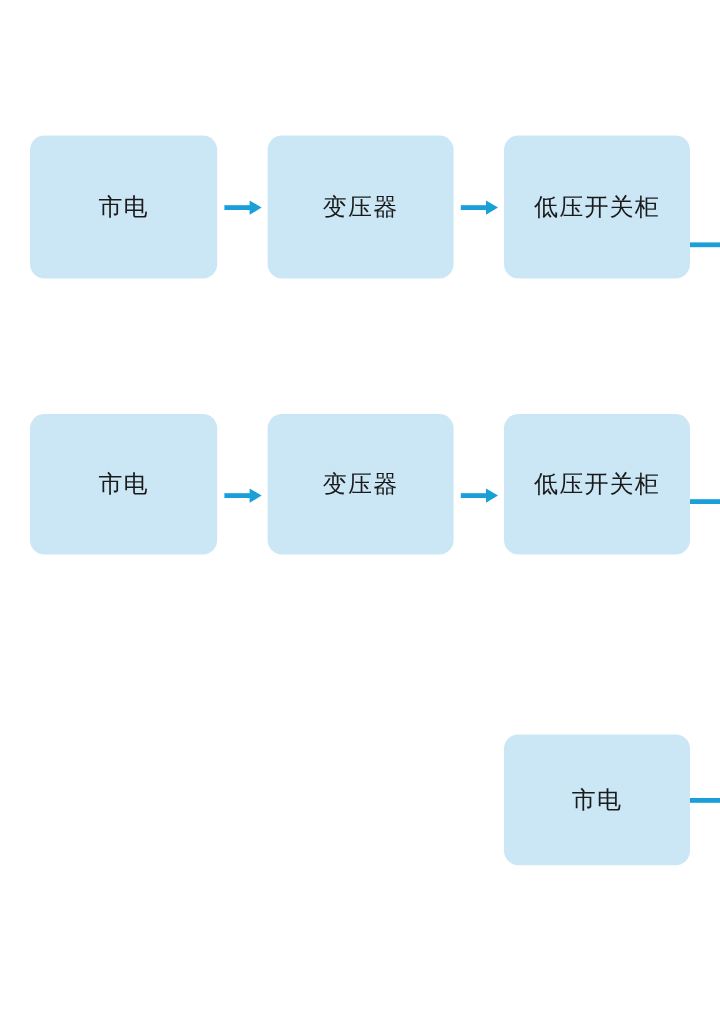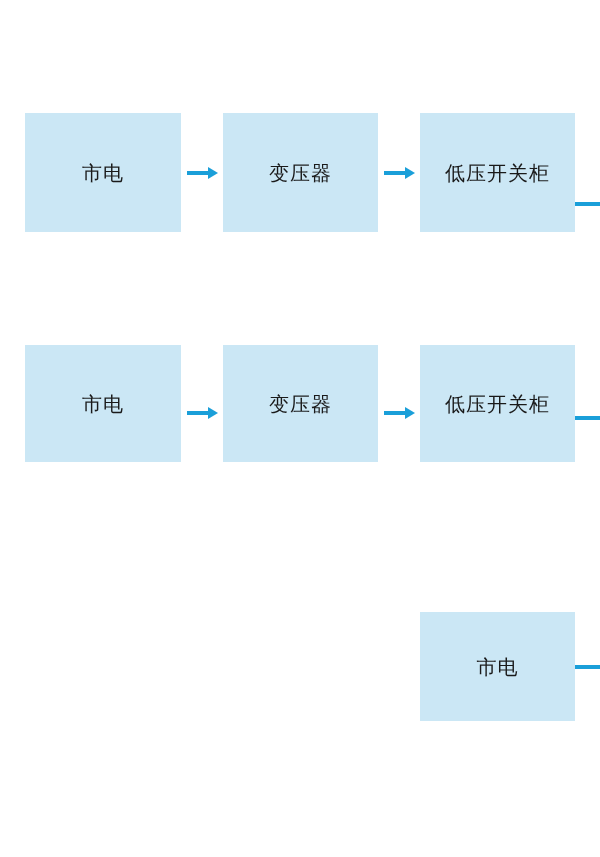--- a/index.html
+++ b/index.html
@@ -26,20 +26,21 @@
     box-sizing: border-box;
     background: #cbe7f5;
     display: flex;
     align-items: center;
     justify-content: center;
     color: #1a1a1a;
     font-size: 20px;
     letter-spacing: 1px;
     line-height: 1;
     user-select: none;
+    border-radius: 12px;
   }
   .arrow {
     position: absolute;
     height: 4px;
   }
   .arrow .shaft {
     position: absolute;
     left: 0;
     top: 0;
     height: 4px;

